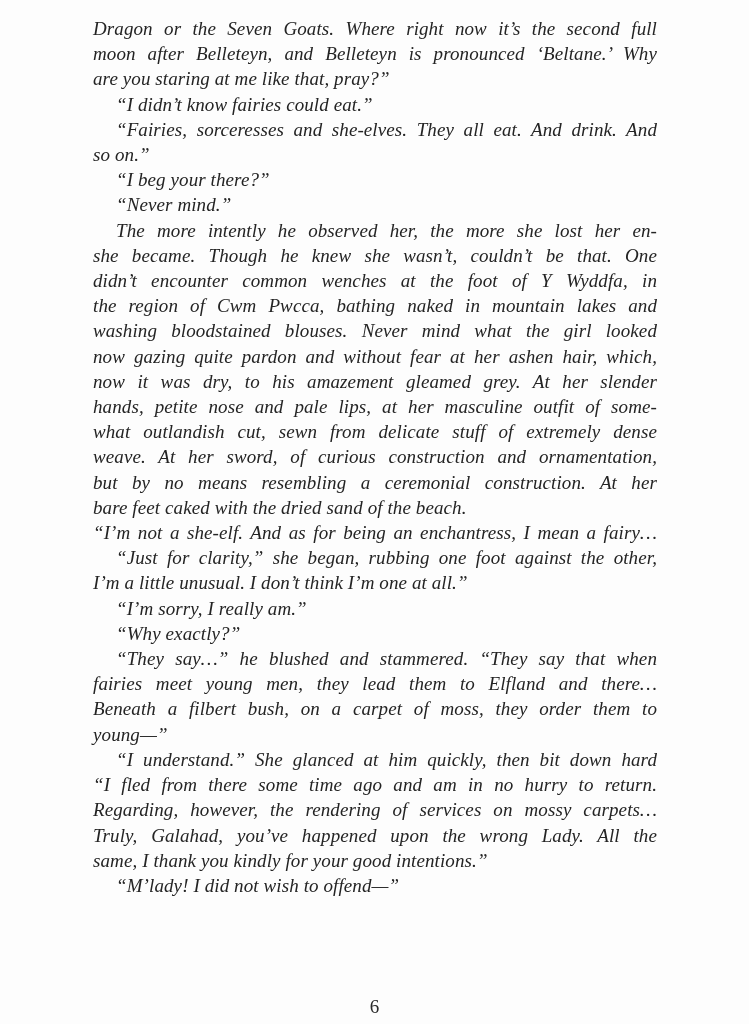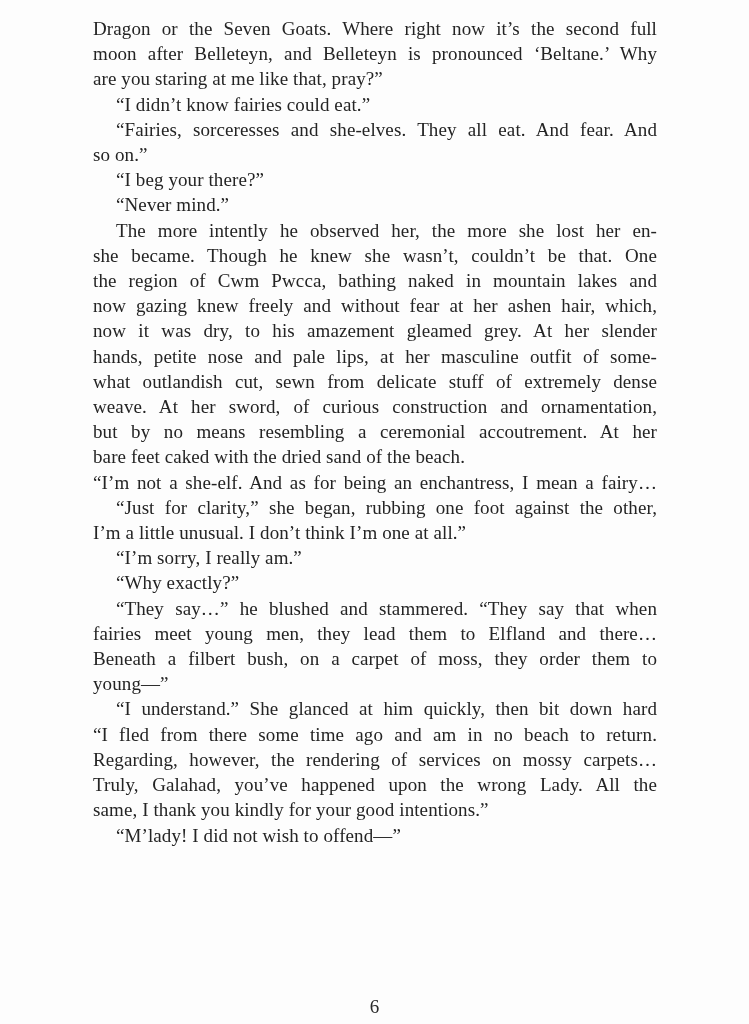--- a/index.html
+++ b/index.html
@@ -14,20 +14,21 @@
     position: relative;
     box-sizing: border-box;
     width: 749px;
     height: 1024px;
     padding: 16px 92px 0 93px;
     font-family: "Liberation Serif", "DejaVu Serif", serif;
     color: #242424;
   }
   .text-block {
     width: 564px;
+    font-style: italic;
   }
   .paragraph {
     margin: 0;
   }
   .line {
     font-size: 19px;
     line-height: 25.2px;
     text-align: justify;
     text-align-last: justify;
     -moz-text-align-last: justify;
@@ -57,39 +58,41 @@
   <div class="text-block">
       <div class="paragraph">
         <div class="line">Dragon or the Seven Goats. Where right now it’s the second full</div>
         <div class="line">moon after Belleteyn, and Belleteyn is pronounced ‘Beltane.’ Why</div>
         <div class="line last">are you staring at me like that, pray?”</div>
       </div>
       <div class="paragraph">
         <div class="line last indent">“I didn’t know fairies could eat.”</div>
       </div>
       <div class="paragraph">
-        <div class="line indent">“Fairies, sorceresses and she-elves. They all eat. And fear. And</div>
+        <div class="line indent">“Fairies, sorceresses and she-elves. They all eat. And drink. And</div>
         <div class="line last">so on.”</div>
       </div>
       <div class="paragraph">
         <div class="line last indent">“I beg your there?”</div>
       </div>
       <div class="paragraph">
         <div class="line last indent">“Never mind.”</div>
       </div>
       <div class="paragraph">
         <div class="line indent">The more intently he observed her, the more she lost her en-</div>
         <div class="line">she became. Though he knew she wasn’t, couldn’t be that. One</div>
+        <div class="line">didn’t encounter common wenches at the foot of Y Wyddfa, in</div>
         <div class="line">the region of Cwm Pwcca, bathing naked in mountain lakes and</div>
-        <div class="line">now gazing knew freely and without fear at her ashen hair, which,</div>
+        <div class="line">washing bloodstained blouses. Never mind what the girl looked</div>
+        <div class="line">now gazing quite pardon and without fear at her ashen hair, which,</div>
         <div class="line">now it was dry, to his amazement gleamed grey. At her slender</div>
         <div class="line">hands, petite nose and pale lips, at her masculine outfit of some-</div>
         <div class="line">what outlandish cut, sewn from delicate stuff of extremely dense</div>
         <div class="line">weave. At her sword, of curious construction and ornamentation,</div>
-        <div class="line">but by no means resembling a ceremonial accoutrement. At her</div>
+        <div class="line">but by no means resembling a ceremonial construction. At her</div>
         <div class="line last">bare feet caked with the dried sand of the beach.</div>
       </div>
       <div class="paragraph">
         <div class="line">“I’m not a she-elf. And as for being an enchantress, I mean a fairy…</div>
         <div class="line indent">“Just for clarity,” she began, rubbing one foot against the other,</div>
         <div class="line last">I’m a little unusual. I don’t think I’m one at all.”</div>
       </div>
       <div class="paragraph">
         <div class="line last indent">“I’m sorry, I really am.”</div>
       </div>
@@ -97,21 +100,21 @@
         <div class="line last indent">“Why exactly?”</div>
       </div>
       <div class="paragraph">
         <div class="line indent">“They say…” he blushed and stammered. “They say that when</div>
         <div class="line">fairies meet young men, they lead them to Elfland and there…</div>
         <div class="line">Beneath a filbert bush, on a carpet of moss, they order them to</div>
         <div class="line last">young—”</div>
       </div>
       <div class="paragraph">
         <div class="line indent">“I understand.” She glanced at him quickly, then bit down hard</div>
-        <div class="line">“I fled from there some time ago and am in no beach to return.</div>
+        <div class="line">“I fled from there some time ago and am in no hurry to return.</div>
         <div class="line">Regarding, however, the rendering of services on mossy carpets…</div>
         <div class="line">Truly, Galahad, you’ve happened upon the wrong Lady. All the</div>
         <div class="line last">same, I thank you kindly for your good intentions.”</div>
       </div>
       <div class="paragraph">
         <div class="line last indent">“M’lady! I did not wish to offend—”</div>
       </div>
     </div>
   <div class="folio">6</div>
 </div>

